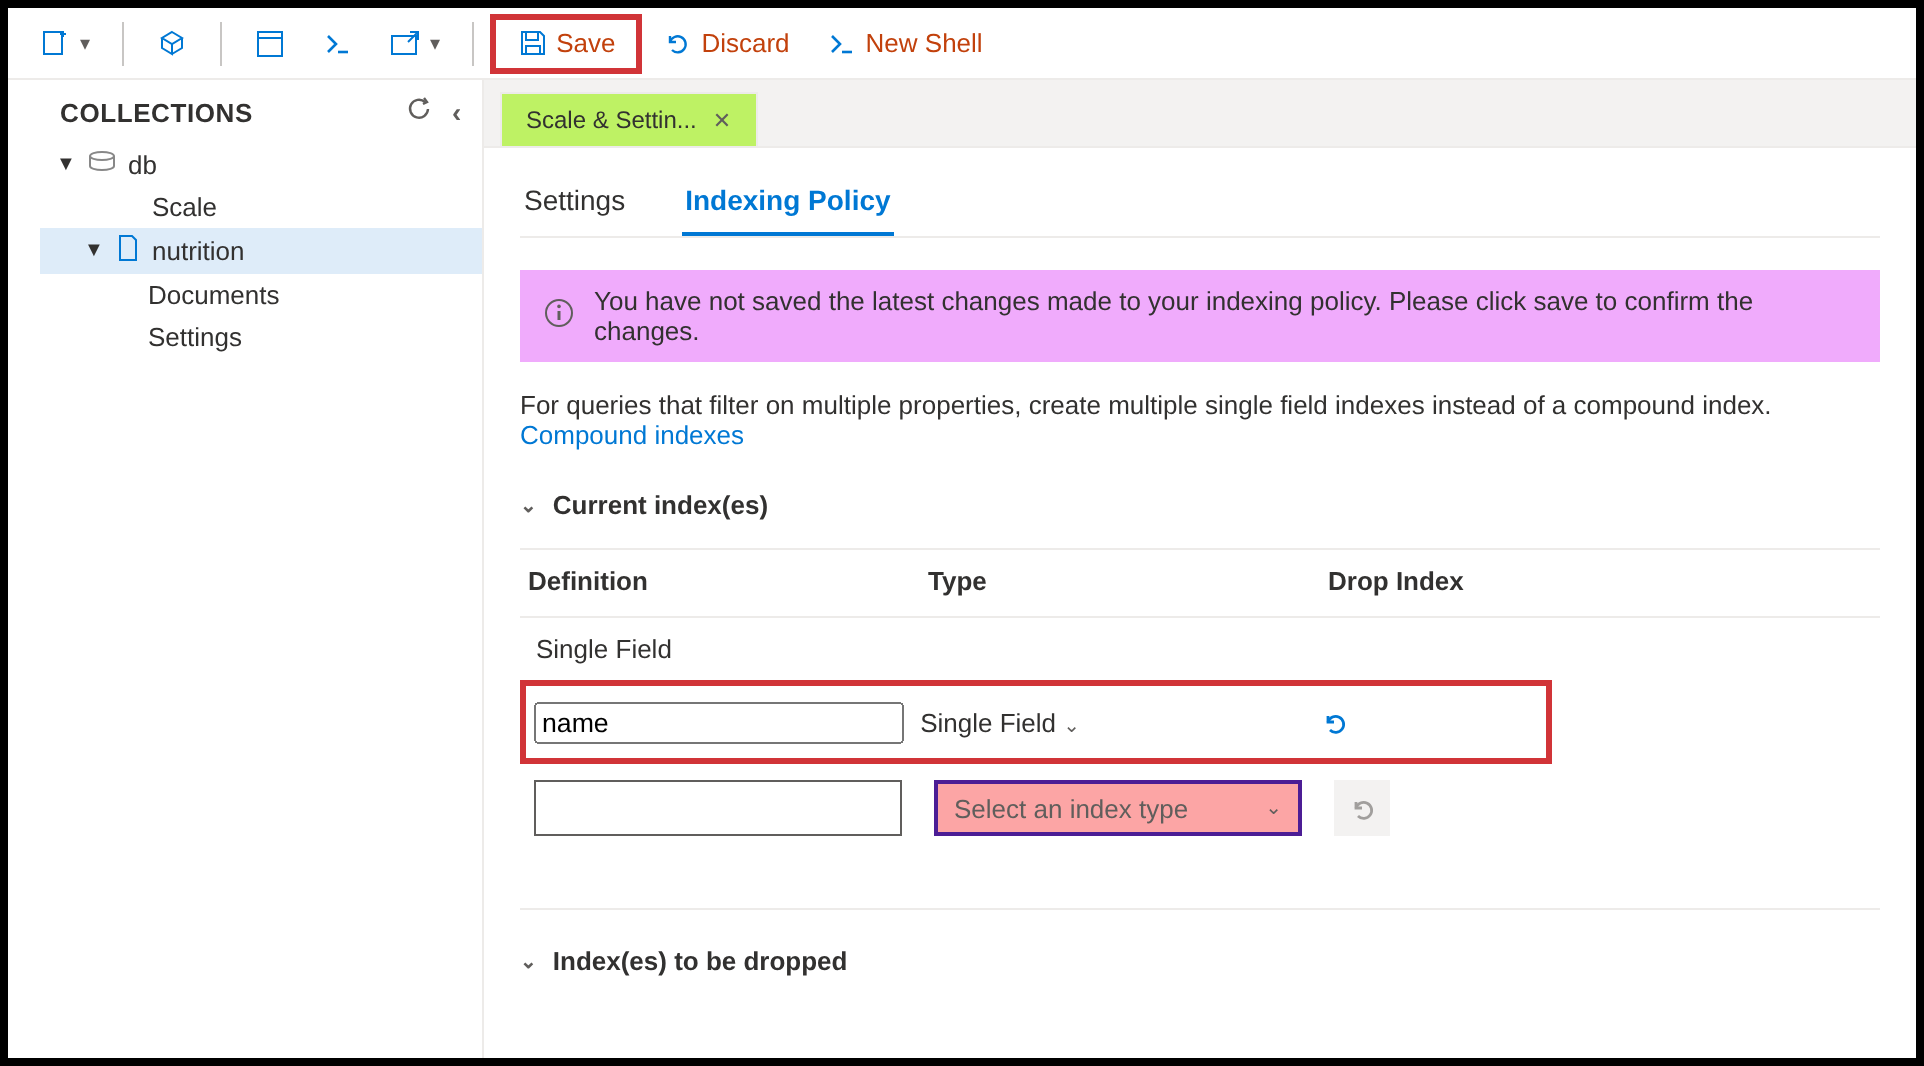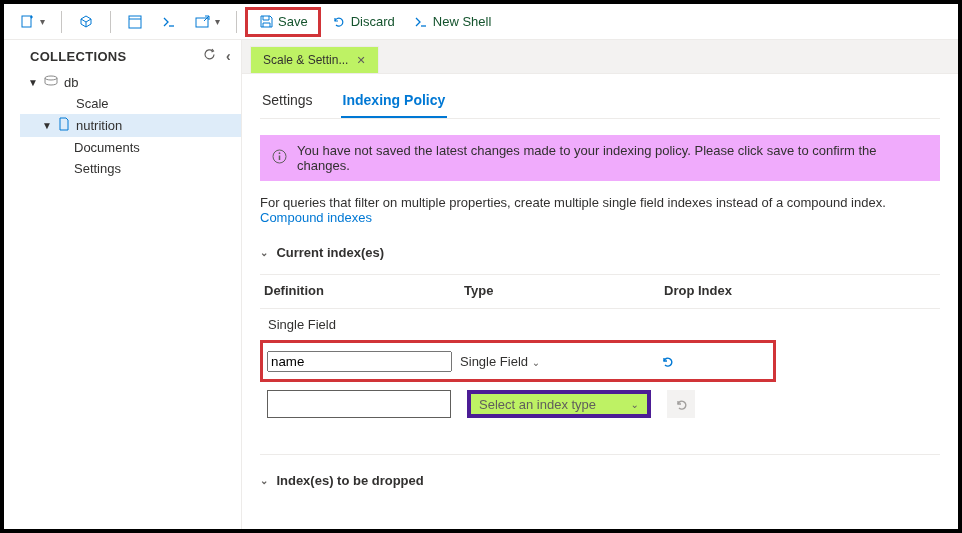--- a/index.html
+++ b/index.html
@@ -25,21 +25,21 @@
   .tbtn {
     display: flex;
     align-items: center;
     gap: 4px;
     padding: 4px 8px;
     color: #0078d4;
     cursor: pointer;
     font-size: 13px;
   }
   .tbtn .ico { width:16px; height:16px; display:flex; align-items:center; justify-content:center; }
-  .tbtn .lbl { color:#14532d; }
+  .tbtn .lbl { color:#c2410c; }
   .tsep { width:1px; height:22px; background:#c8c6c4; margin:0 6px; }
   .highlight-box { border:3px solid #d13438; padding:0 2px; display:flex; align-items:center; }
   .main { display:flex; height:calc(100% - 36px); }
   .sidebar { width:222px; border-right:1px solid #edebe9; display:flex; flex-direction:column;margin-left:16px; }
   .side-header {
     display:flex; align-items:center; justify-content:space-between;
     padding:8px 10px; font-size:13px; font-weight:600; letter-spacing:0.3px;
   }
   .side-header .actions { display:flex; gap:10px; color:#605e5c; }
   .tree { font-size:13px; }
@@ -66,21 +66,21 @@
   .section-head { display:flex; align-items:center; gap:8px; font-weight:600; font-size:13px; margin-bottom:14px; cursor:pointer; }
   .idx-head { display:flex; gap:0; font-weight:600; font-size:13px; padding:8px 4px 10px; border-bottom:1px solid #edebe9; border-top:1px solid #edebe9;}
   .col-def { width:200px; }
   .col-type { width:200px; }
   .col-drop { width:120px; }
   .idx-row { display:flex; align-items:center; gap:0; padding:8px 4px; }
   .idx-row input[type=text] {
     width:184px; height:28px; border:1px solid #605e5c; padding:0 8px; font-size:13px; font-family:inherit; background:#fff;
   }
   .idx-row .sel {
-    width:184px; height:28px; border:4px solid #4c1d95; padding:0 8px; font-size:13px; display:flex; align-items:center; justify-content:space-between; background:#bef264; cursor:pointer;
+    width:184px; height:28px; border:2px solid #4c1d95; padding:0 8px; font-size:13px; display:flex; align-items:center; justify-content:space-between; background:#fca5a5; cursor:pointer;
   }
   .idx-row .static { padding-left:4px; }
   .undo-btn { width:28px; height:28px; display:flex; align-items:center; justify-content:center; cursor:pointer; color:#0078d4; }
   .undo-btn.disabled { color:#a19f9d; background:#f3f2f1; cursor:default; }
   .highlight-row { border:3px solid #d13438; padding:4px; display:flex; align-items:center; width:516px; }
   .hr { border:none; border-top:1px solid #edebe9; margin:28px 0 18px; }
   .chev { font-size:10px; color:#605e5c; }
 </style>
 </head>
 <body>

